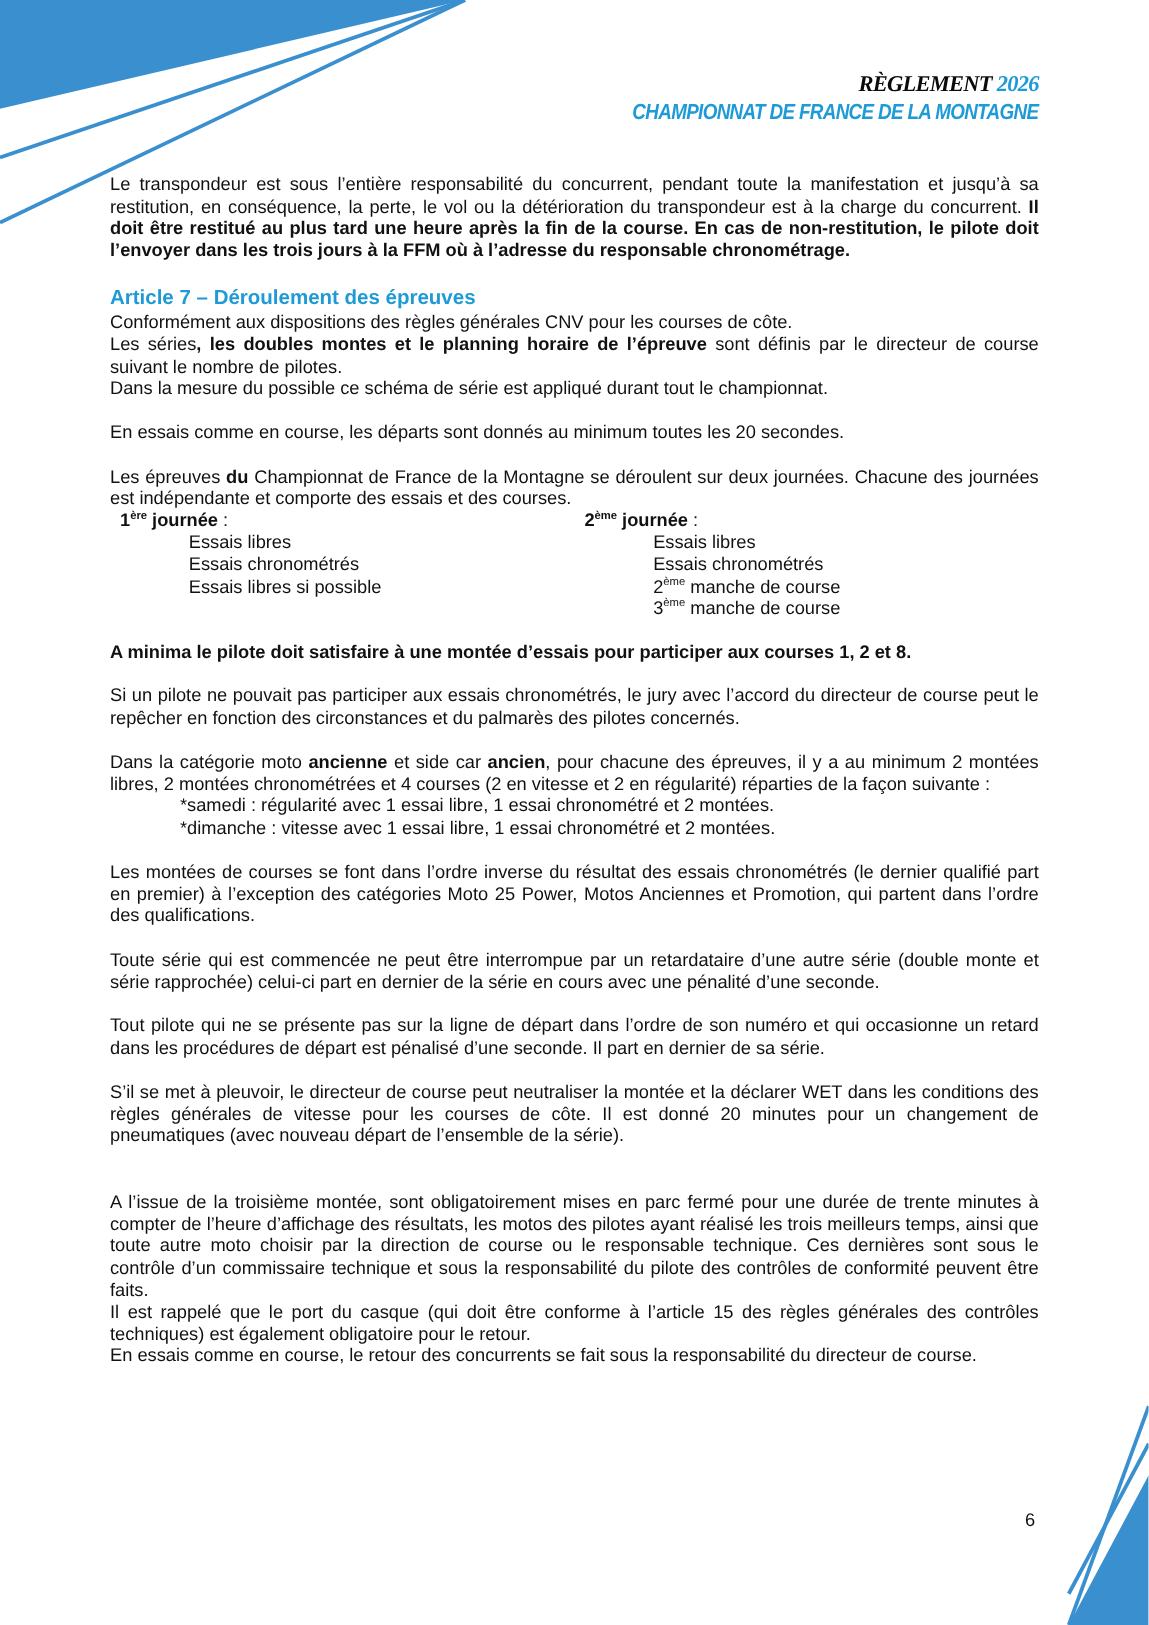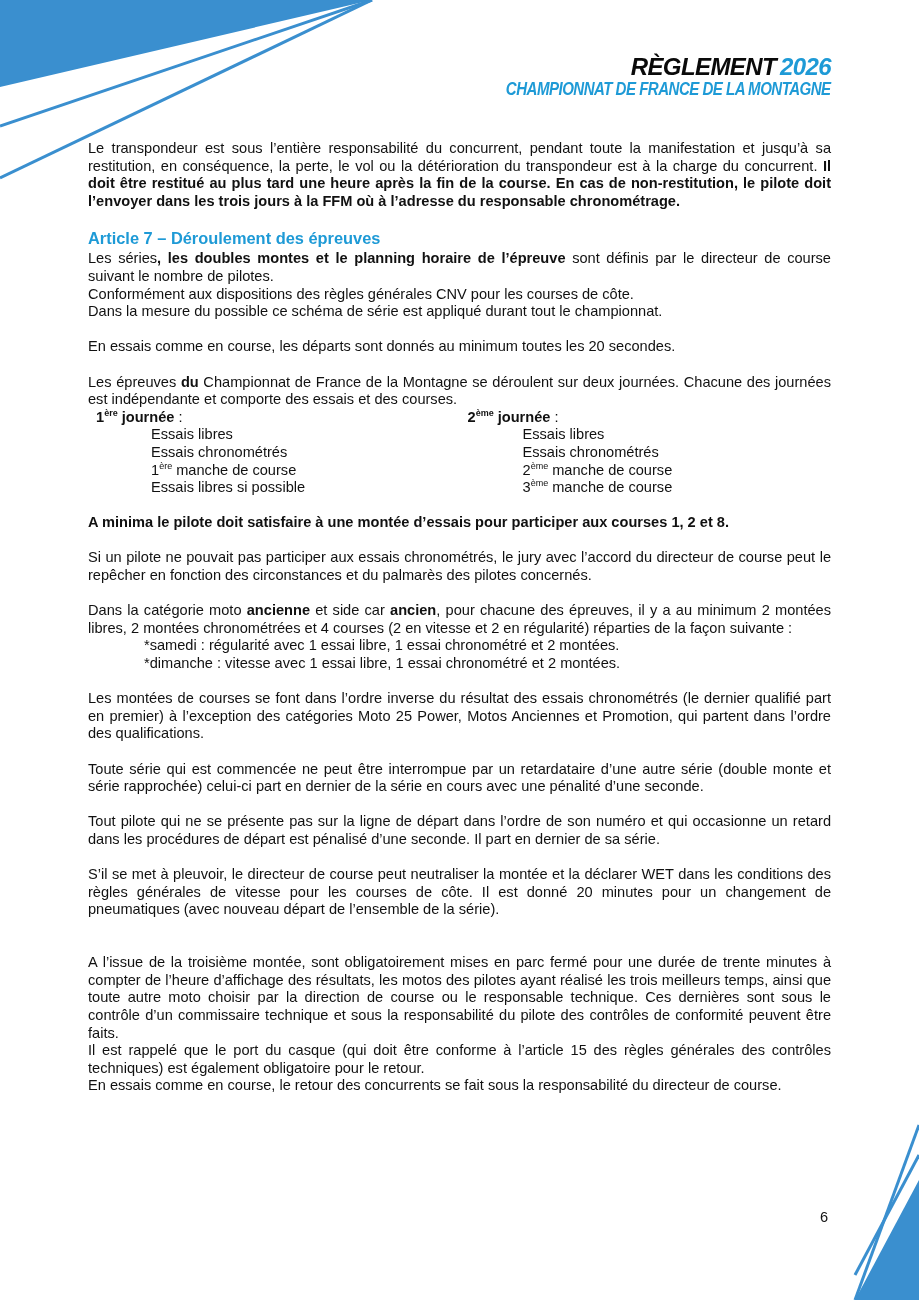--- a/index.html
+++ b/index.html
@@ -2,21 +2,21 @@
 <html><head>
   <meta charset="utf-8">
   <style>
     html, body { margin: 0; padding: 0; background: #ffffff; }
     body { width: 919px; height: 1300px; position: relative; overflow: hidden;
            font-family: "Liberation Sans", sans-serif; color: #111; }
     .deco { position: absolute; }
     .header-block { position: absolute; right: 88px; top: 56px; text-align: right;
       font-family: "Liberation Sans", sans-serif; font-weight: bold; font-style: italic;
       letter-spacing: -0.6px; line-height: 22px; }
-    .header-line1 { font-size: 24px; }
+    .header-line1 { font-size: 18px; font-family: Liberation Serif, serif; }
     .header-line1 .w1 { color: #0a0a0a; }
     .header-line1 .w2 { color: #1e9ad6; margin-left: 4px; }
     .header-line2 { font-size: 17.5px; color: #1e9ad6; transform: scaleX(0.86); transform-origin: right; }
 
     .content { position: absolute; left: 88px; top: 140px; width: 743px;
       font-size: 14.6px; line-height: 17.6px; }
     p { margin: 0; text-align: justify; }
     .gap { height: 17.6px; }
     .article-title { color: #1e9ad6; font-weight: bold; font-size: 16.4px; line-height: 20px;
       margin: 0 0 2px 0; }
@@ -54,38 +54,37 @@
 
 <div class="content">
   <p>
     <span>Le transpondeur est sous l’entière responsabilité du concurrent, pendant toute la manifestation et jusqu’à sa restitution, en conséquence, la perte, le vol ou la détérioration du transpondeur est à la charge du concurrent.</span>
     <b>Il doit être restitué au plus tard une heure après la fin de la course. En cas de non-restitution, le pilote doit l’envoyer dans les trois jours à la FFM où à l’adresse du responsable chronométrage.</b>
   </p>
 
   <div style="height:18px"></div>
   <h2 class="article-title">Article 7 – Déroulement des épreuves</h2>
 
+  <p>Conformément aux dispositions des règles générales CNV pour les courses de côte.</p>
   <p>
     <span>Les séries</span><b>, les doubles montes et le planning horaire de l’épreuve</b><span> sont définis par le directeur de course suivant le nombre de pilotes.</span>
   </p>
-  <p>Conformément aux dispositions des règles générales CNV pour les courses de côte.</p>
   <p>Dans la mesure du possible ce schéma de série est appliqué durant tout le championnat.</p>
   <div class="gap"></div>
   <p>En essais comme en course, les départs sont donnés au minimum toutes les 20 secondes.</p>
   <div class="gap"></div>
   <p>
     <span>Les épreuves </span><b>du</b><span> Championnat de France de la Montagne se déroulent sur deux journées. Chacune des journées est indépendante et comporte des essais et des courses.</span>
   </p>
 
   <div class="days">
     <div class="day">
       <div class="day-head"><span>1</span><sup>ère</sup><span> journée</span><span class="colon"> :</span></div>
       <div class="day-item">Essais libres</div>
       <div class="day-item">Essais chronométrés</div>
-      <div class="day-item"><span>1</span><sup>ère</sup><span> manche de course</span></div>
       <div class="day-item">Essais libres si possible</div>
     </div>
     <div class="day">
       <div class="day-head"><span>2</span><sup>ème</sup><span> journée</span><span class="colon"> :</span></div>
       <div class="day-item">Essais libres</div>
       <div class="day-item">Essais chronométrés</div>
       <div class="day-item"><span>2</span><sup>ème</sup><span> manche de course</span></div>
       <div class="day-item"><span>3</span><sup>ème</sup><span> manche de course</span></div>
     </div>
   </div>

